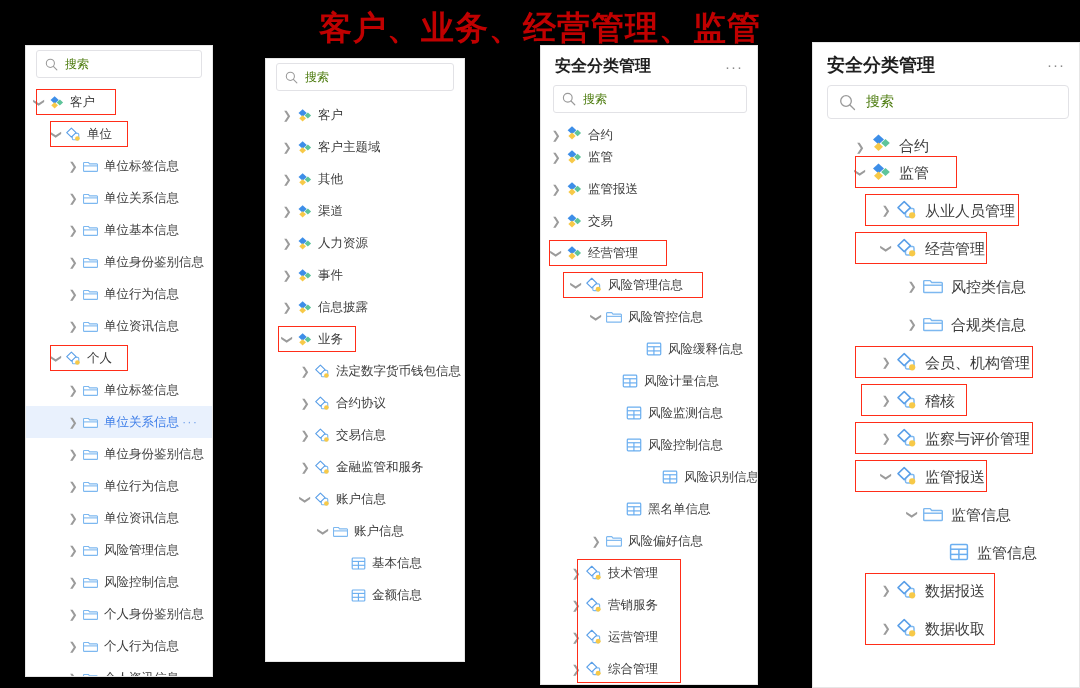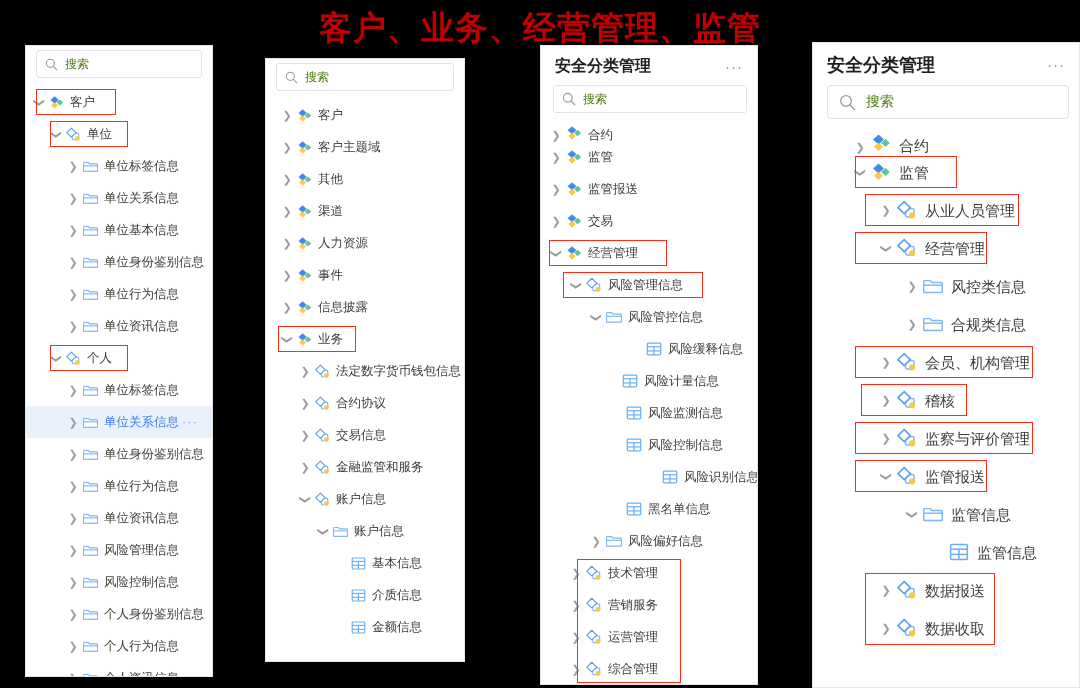--- a/index.html
+++ b/index.html
@@ -432,30 +432,20 @@
         </div>
         <div class="node" style="padding-left: 68px;">
           <span class="caret hidden">❯</span>
           <svg width="15" height="15" viewBox="0 0 20 20" class="ico">
             <rect x="1.6" y="2.6" width="16.8" height="14.8" rx="1.1" fill="#ffffff" stroke="#6aaef0" stroke-width="1.5"></rect>
             <line x1="1.6" y1="7.2" x2="18.4" y2="7.2" stroke="#6aaef0" stroke-width="1.5"></line>
             <line x1="1.6" y1="12.4" x2="18.4" y2="12.4" stroke="#6aaef0" stroke-width="1.5"></line>
             <line x1="9.9" y1="7.2" x2="9.9" y2="17.4" stroke="#6aaef0" stroke-width="1.5"></line>
           </svg>
           <span class="lbl">基本信息</span>
-        </div>
-        <div class="node" style="padding-left: 68px;">
-          <span class="caret hidden">❯</span>
-          <svg width="15" height="15" viewBox="0 0 20 20" class="ico">
-            <rect x="1.6" y="2.6" width="16.8" height="14.8" rx="1.1" fill="#ffffff" stroke="#6aaef0" stroke-width="1.5"></rect>
-            <line x1="1.6" y1="7.2" x2="18.4" y2="7.2" stroke="#6aaef0" stroke-width="1.5"></line>
-            <line x1="1.6" y1="12.4" x2="18.4" y2="12.4" stroke="#6aaef0" stroke-width="1.5"></line>
-            <line x1="9.9" y1="7.2" x2="9.9" y2="17.4" stroke="#6aaef0" stroke-width="1.5"></line>
-          </svg>
-          <span class="lbl">介质信息</span>
         </div>
         <div class="node" style="padding-left: 68px;">
           <span class="caret hidden">❯</span>
           <svg width="15" height="15" viewBox="0 0 20 20" class="ico">
             <rect x="1.6" y="2.6" width="16.8" height="14.8" rx="1.1" fill="#ffffff" stroke="#6aaef0" stroke-width="1.5"></rect>
             <line x1="1.6" y1="7.2" x2="18.4" y2="7.2" stroke="#6aaef0" stroke-width="1.5"></line>
             <line x1="1.6" y1="12.4" x2="18.4" y2="12.4" stroke="#6aaef0" stroke-width="1.5"></line>
             <line x1="9.9" y1="7.2" x2="9.9" y2="17.4" stroke="#6aaef0" stroke-width="1.5"></line>
           </svg>
           <span class="lbl">金额信息</span>

